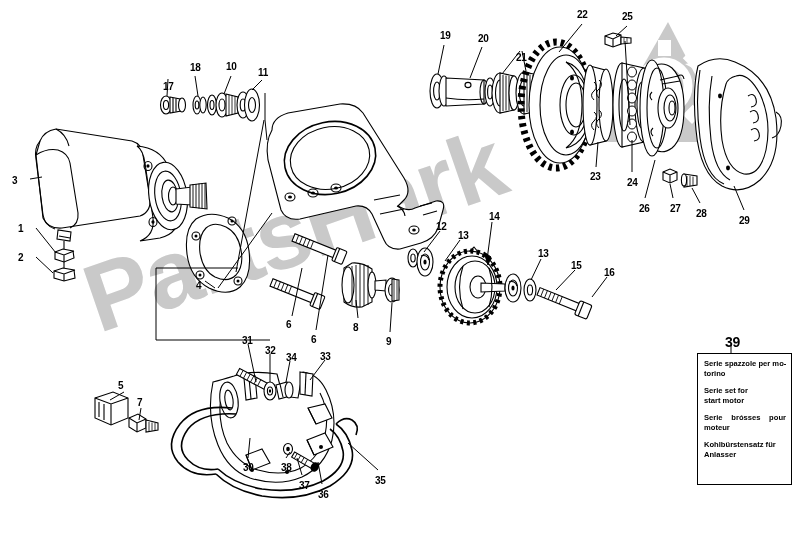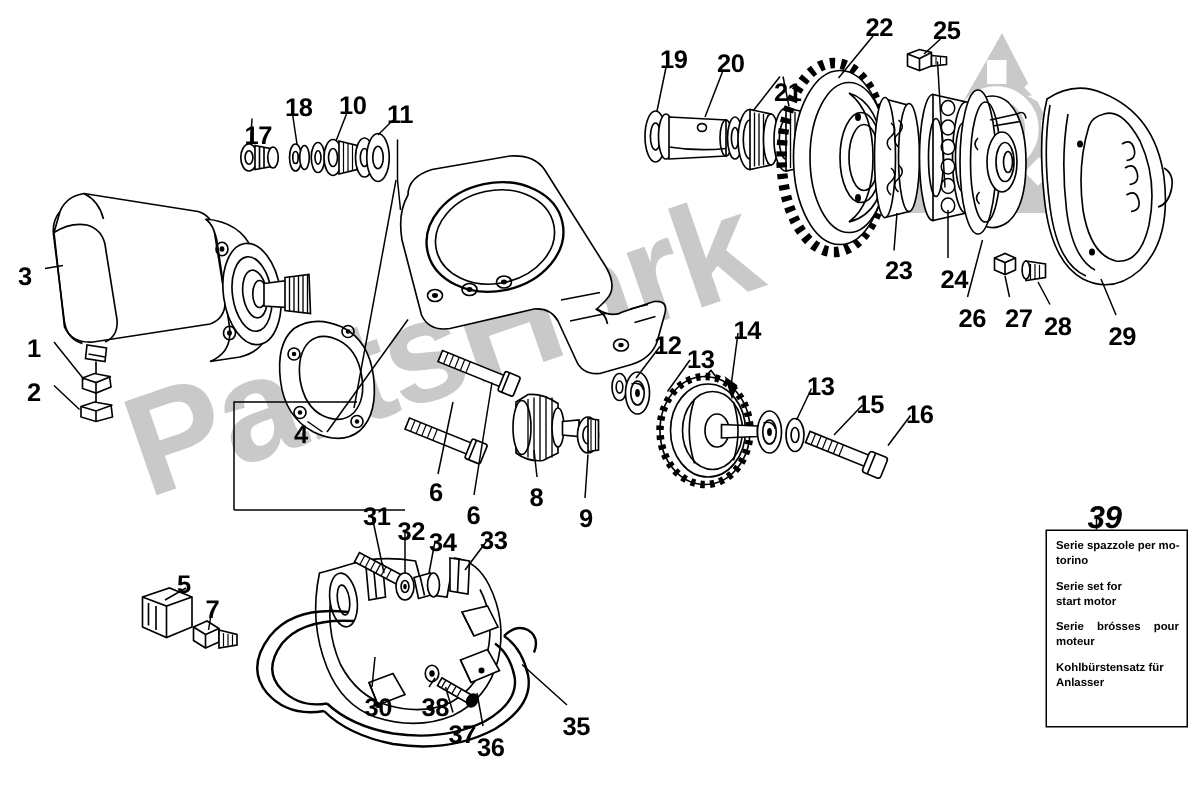--- a/index.html
+++ b/index.html
@@ -22,21 +22,21 @@
     position: absolute;
     left: 0; top: 0;
     width: 799px;
     height: 538px;
   }
   
   .callout {
     position: absolute;
     font-family: "Liberation Sans", sans-serif;
     font-weight: bold;
-    font-size: 17px;
+    font-size: 10px;
     color: #000000;
     line-height: 1;
     white-space: nowrap;
     letter-spacing: -0.3px;
   }
   
   #alle-centraline-box {
     position: absolute;
     left: 10px;
     top: 430px;
@@ -688,21 +688,21 @@
     <div class="callout" style="left:739px; top:216px;">29</div>
     <div class="callout" style="left:243px; top:463px;">30</div>
     <div class="callout" style="left:242px; top:336px;">31</div>
     <div class="callout" style="left:265px; top:346px;">32</div>
     <div class="callout" style="left:320px; top:352px;">33</div>
     <div class="callout" style="left:286px; top:353px;">34</div>
     <div class="callout" style="left:375px; top:476px;">35</div>
     <div class="callout" style="left:318px; top:490px;">36</div>
     <div class="callout" style="left:299px; top:481px;">37</div>
     <div class="callout" style="left:281px; top:463px;">38</div>
-    <div class="callout" style="left:725px; top:335px; font-size:21px;font-style:italic;">39</div>
+    <div class="callout" style="left:725px; top:335px; font-size:14px;">39</div>
   </div>
 
 
   <div id="legend-box">
     <div class="legend-entry">
       <span class="legend-line">Serie spazzole per mo-</span>
       <span class="legend-line">torino</span>
     </div>
     <div class="legend-entry">
       <span class="legend-line">Serie set for</span>

